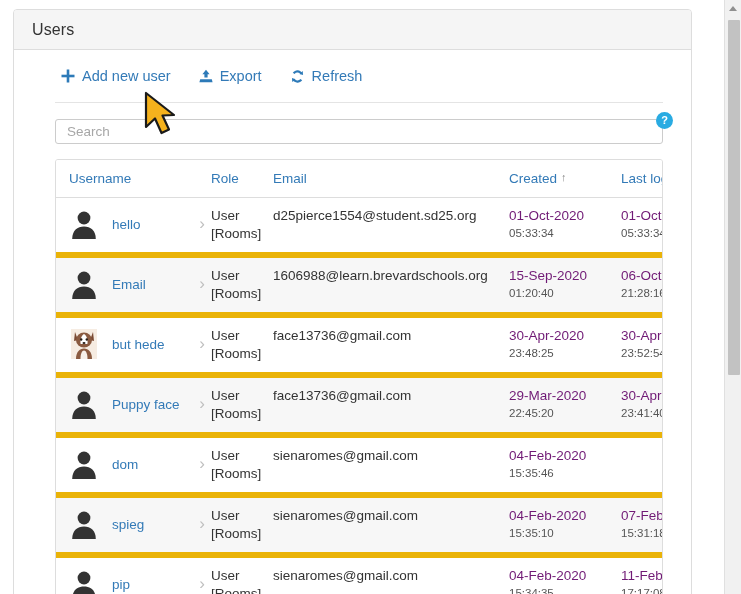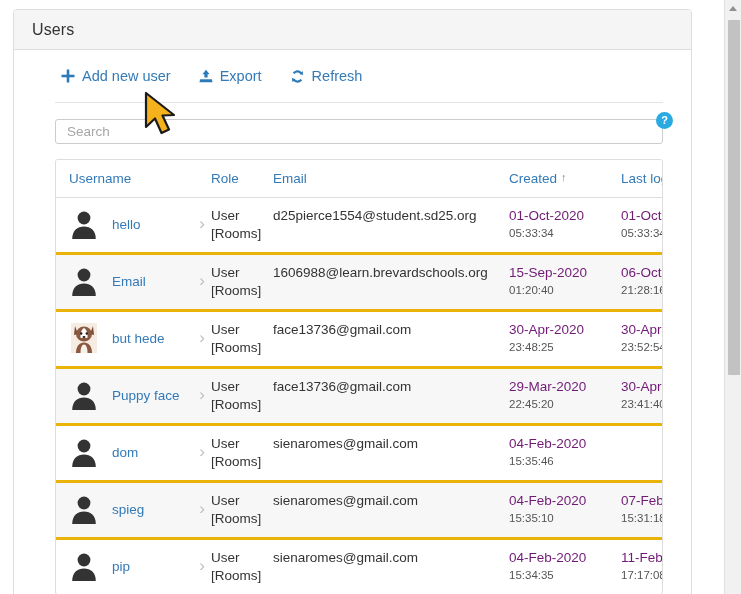--- a/index.html
+++ b/index.html
@@ -122,21 +122,21 @@
     cursor: pointer;
     white-space: nowrap;
   }
   th.c-user { width: 155px; padding-left: 13px; }
   th.c-role { width: 62px; }
   th.c-email { width: 236px; }
   th.c-created { width: 112px; margin-left: 36px; }
   th.c-last { width: 100px; }
   .sort-arrow { font-size: 11px; color: #888; margin-left: 4px; vertical-align: 2px; }
 
-  tbody tr { border-bottom: 3px solid #eab308; }
+  tbody tr { border-bottom: 6px solid #eab308; }
   tbody tr:last-child { border-bottom: none; }
   tbody tr.alt { background: #f7f7f7; }
   tbody td {
     padding: 9px 0 9px 0;
     font-size: 13.5px;
     color: #333333;
     vertical-align: top;
     overflow: hidden;
     white-space: nowrap;
   }

